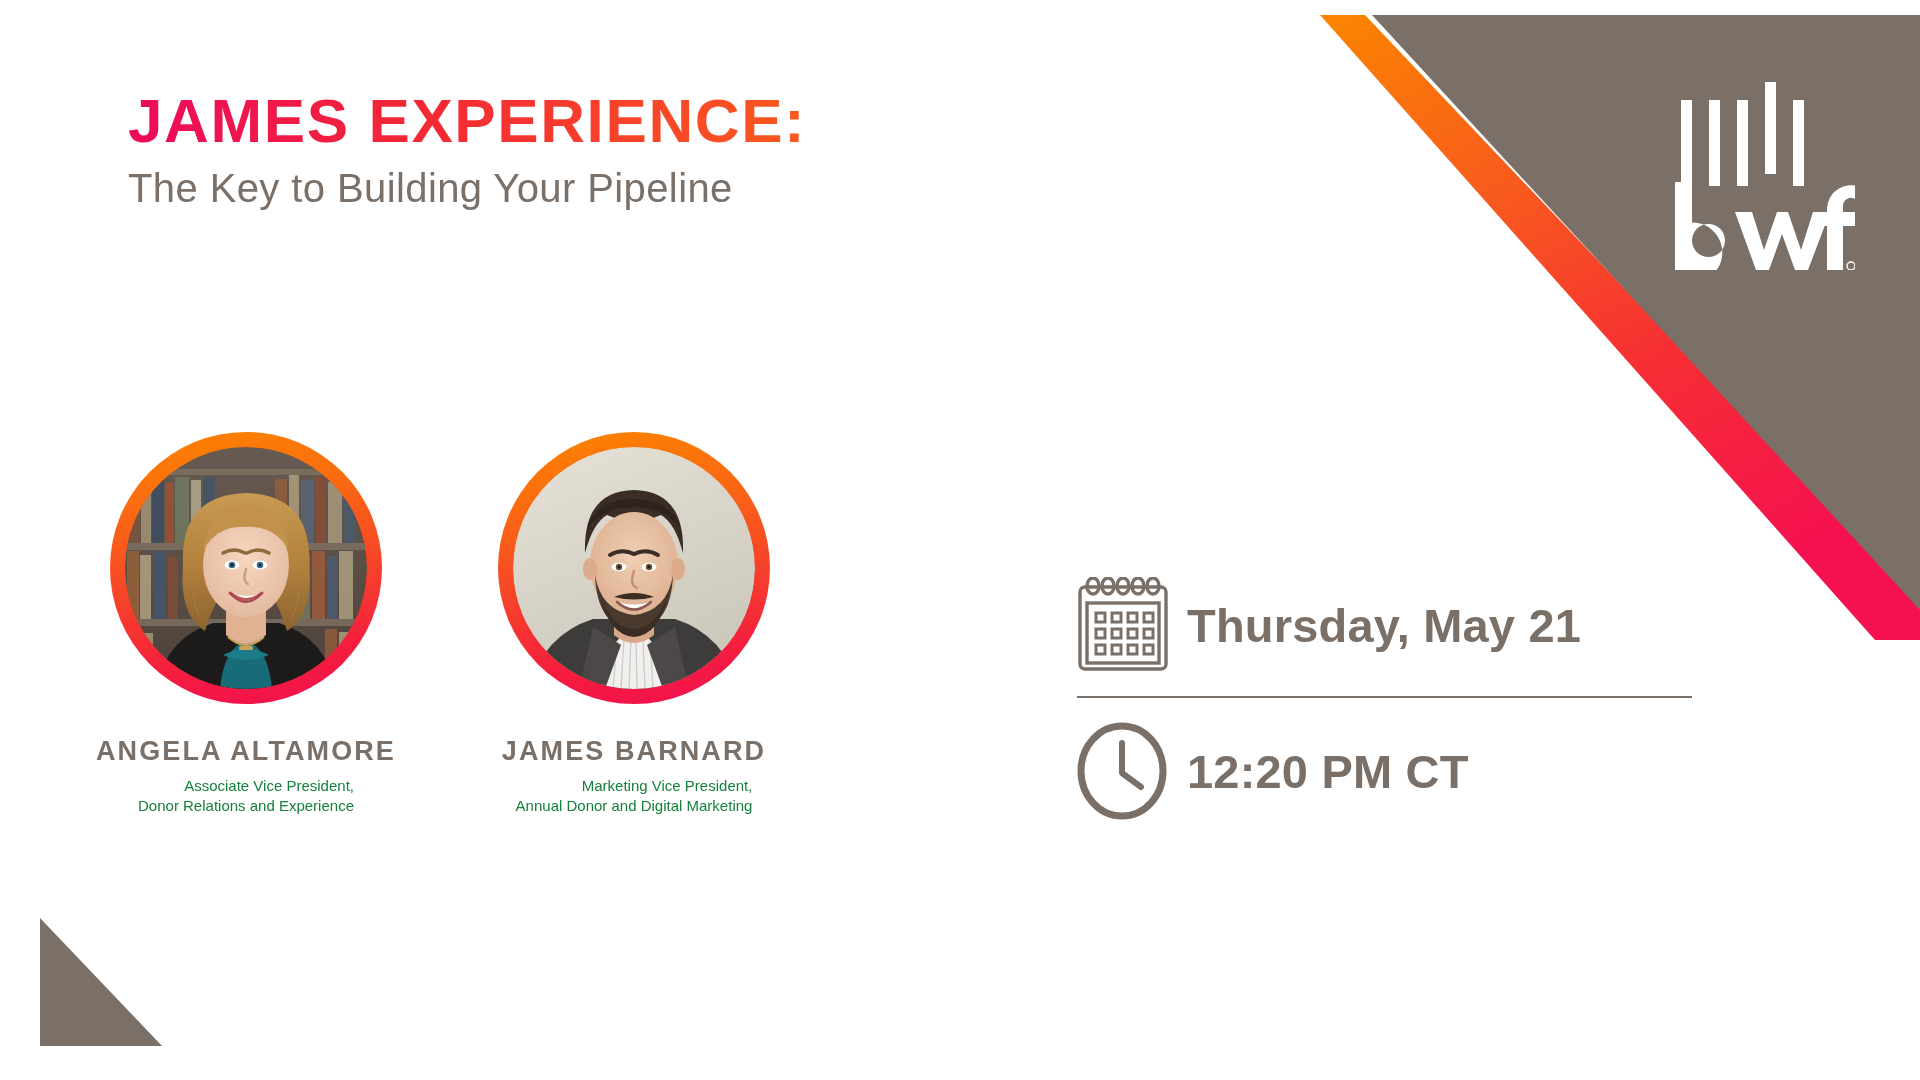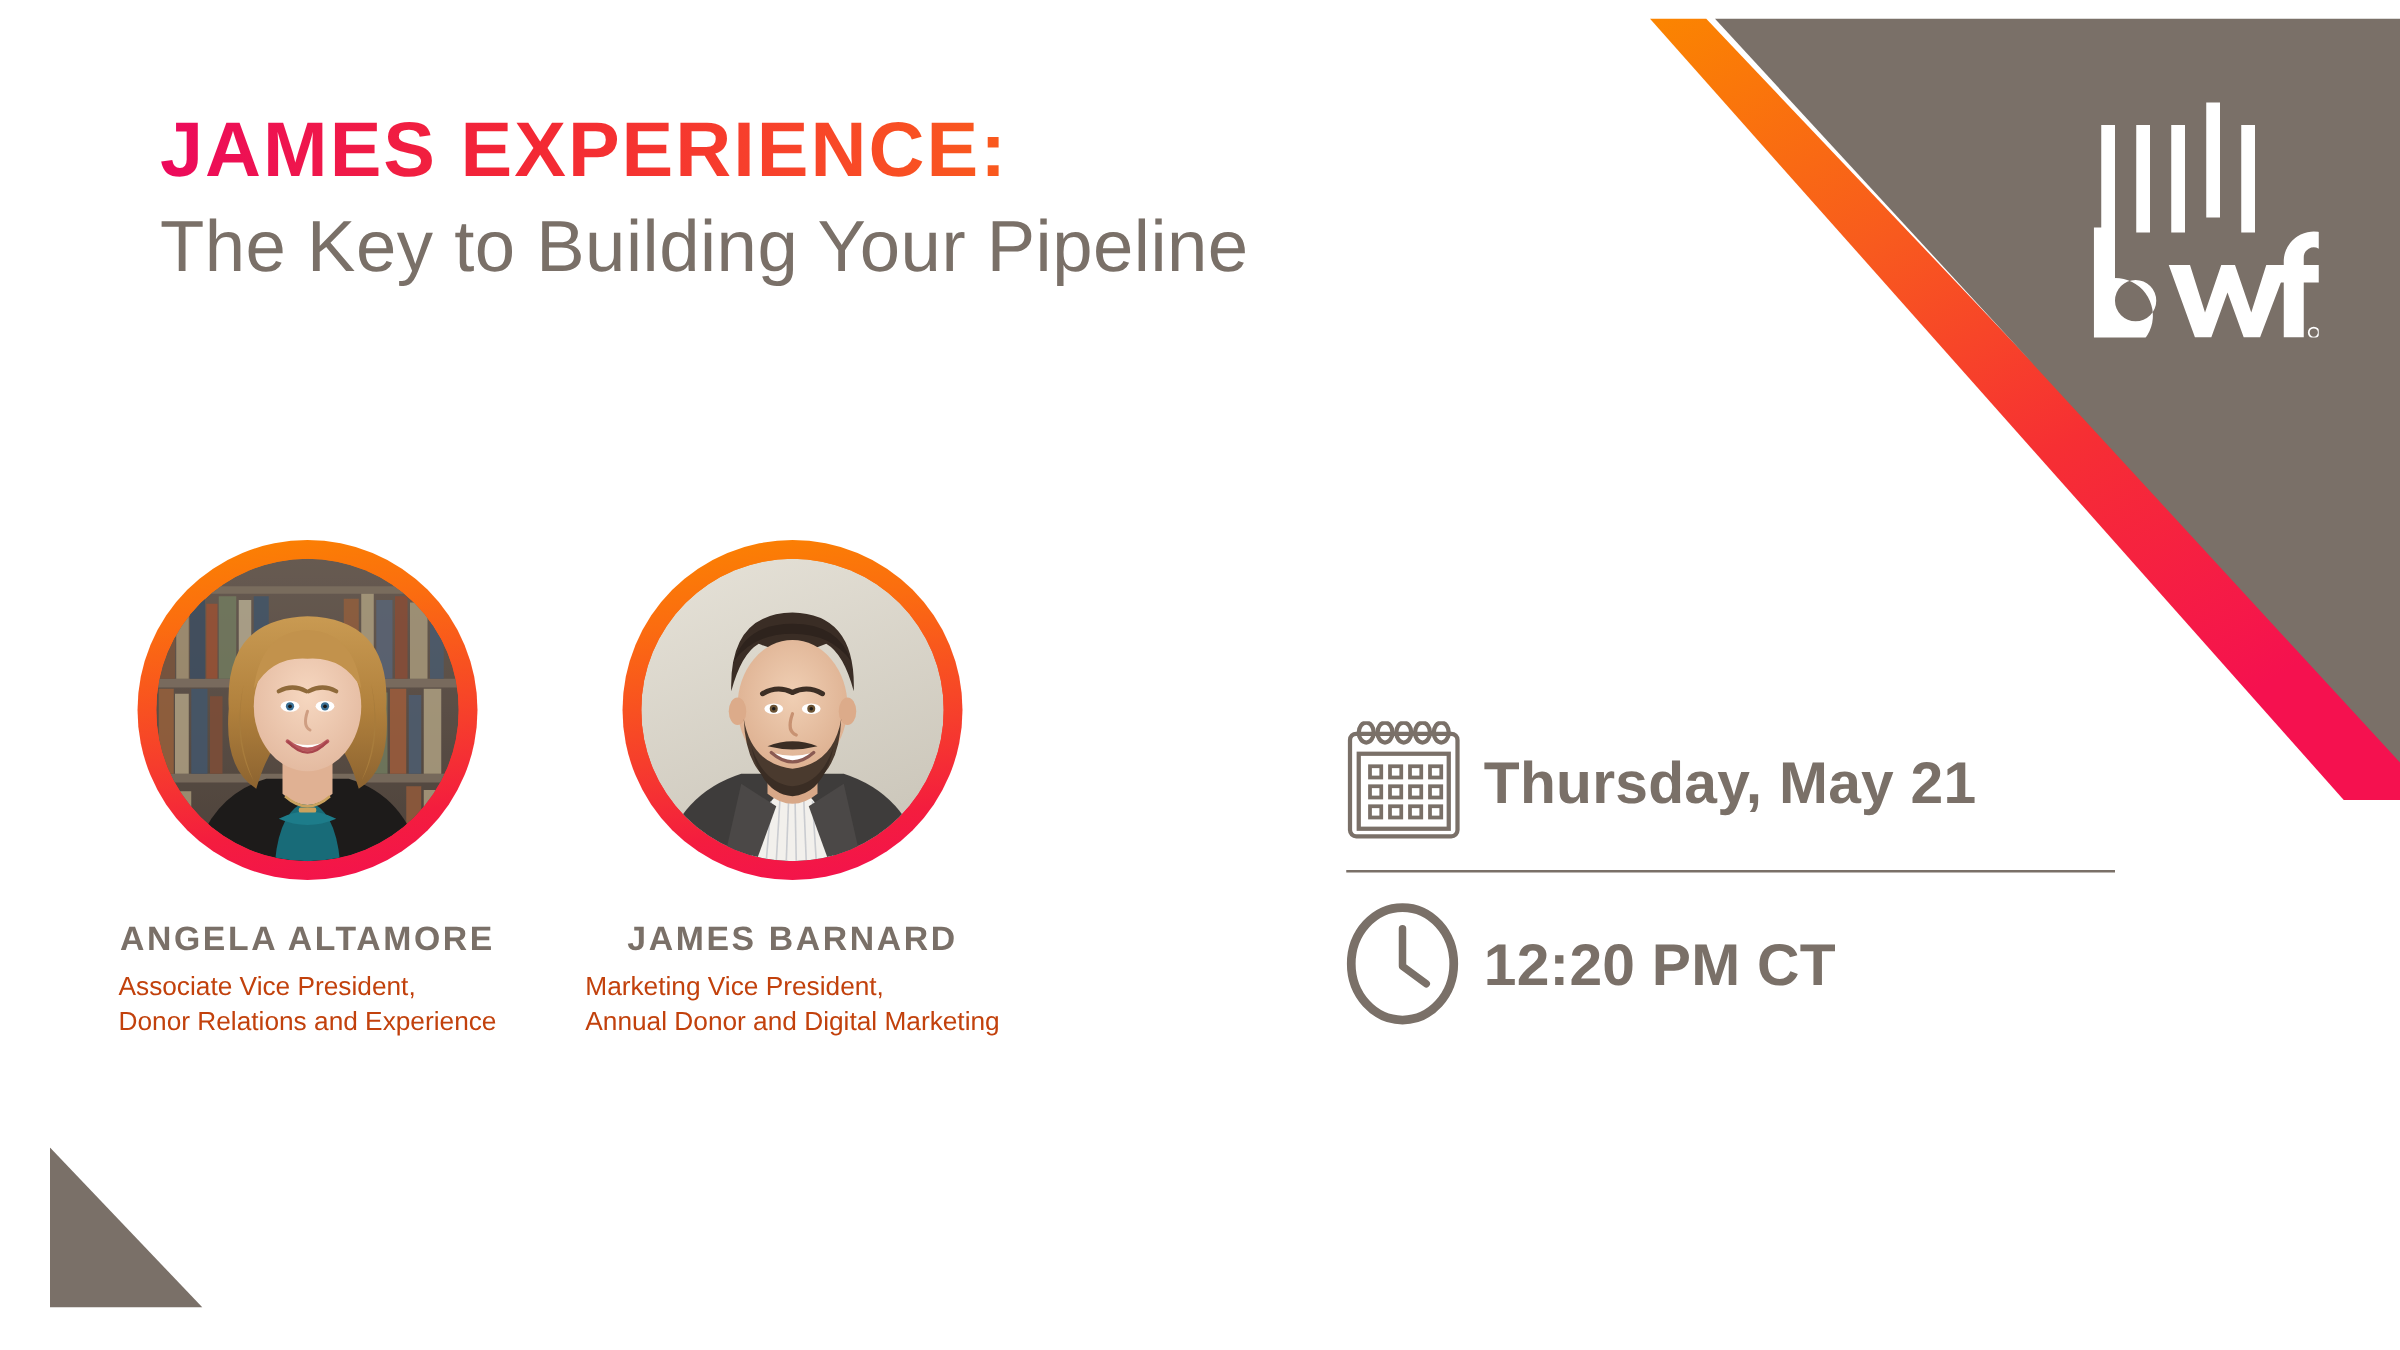--- a/index.html
+++ b/index.html
@@ -73,21 +73,21 @@
         #fa6218 70%,
         #fb8500 100%);
     -webkit-background-clip: text;
     background-clip: text;
     color: transparent;
     -webkit-text-fill-color: transparent;
     white-space: nowrap;
   }
   .subheadline {
     margin: 14px 0 0 0;
-    font-size: 58px;
+    font-size: 40px;
     font-weight: 300;
     color: #7a7068;
     letter-spacing: 0.4px;
     line-height: 1.08;
     white-space: nowrap;
   }
 
   
   .speakers {
     position: absolute;
@@ -127,25 +127,25 @@
     margin-top: 32px;
     font-size: 27px;
     font-weight: 700;
     letter-spacing: 2.1px;
     color: #7a7068;
     text-transform: uppercase;
     white-space: nowrap;
   }
   .speaker-role {
     margin-top: 9px;
-    font-size: 21px;
+    font-size: 15px;
     font-weight: 400;
-    color: #c2410c;
+    color: #15803d;
     line-height: 1.35;
-    text-align: left;
+    text-align: right;
   }
   .speaker-role div { white-space: nowrap; }
 
   
   .details {
     position: absolute;
     left: 1077px;
     top: 560px;
     width: 620px;
   }

